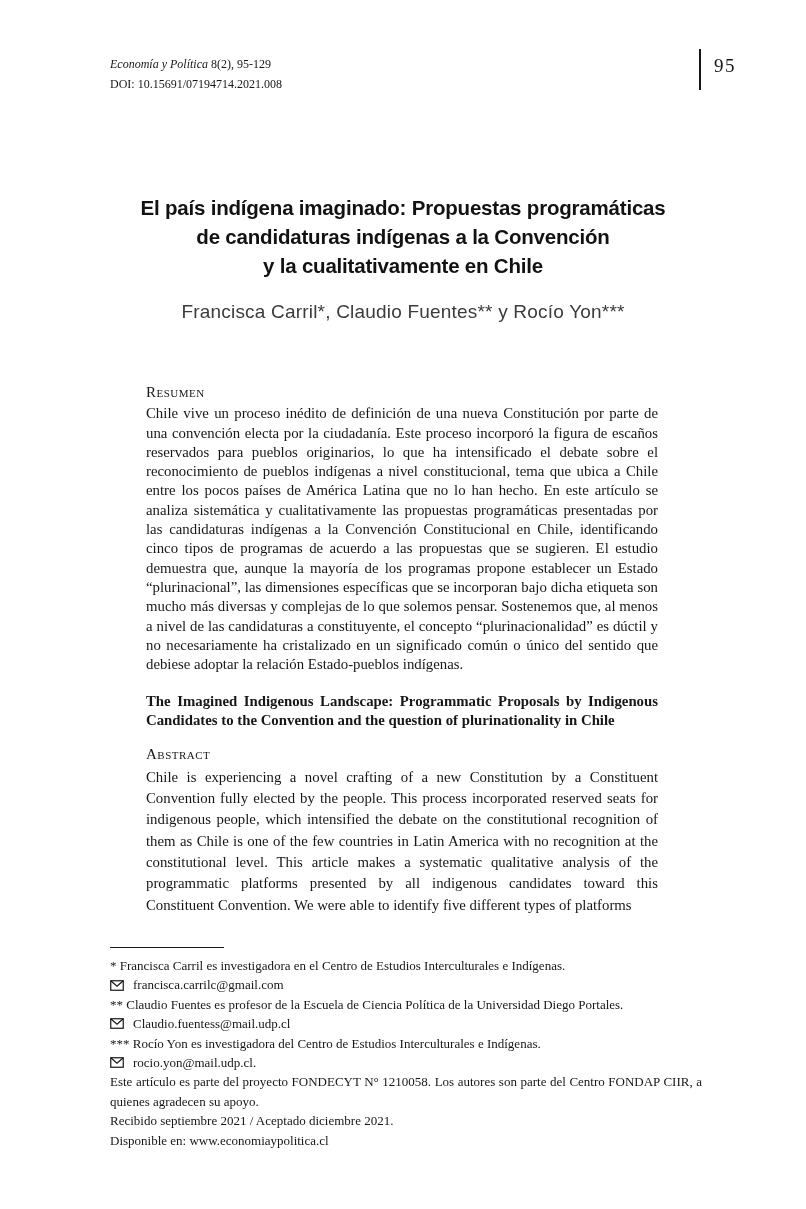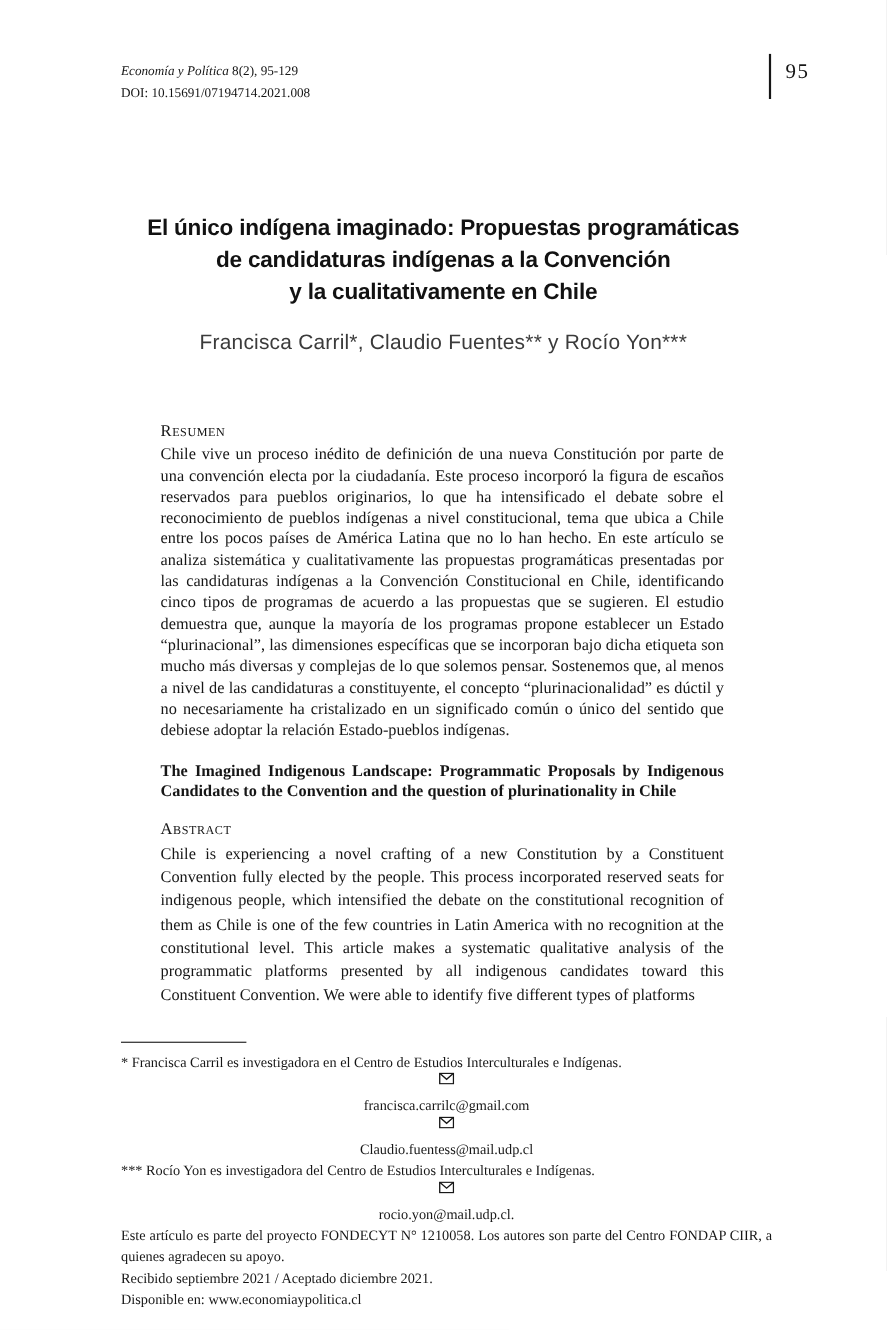--- a/index.html
+++ b/index.html
@@ -115,21 +115,20 @@
     width: 592px;
     font-size: 13px;
     line-height: 19.4px;
   }
   .footnotes p { margin: 0; }
   .fn-justify { text-align: justify; }
   .email-row {
     display: flex;
     align-items: center;
     gap: 9px;
-    flex-direction: column;
   }
   .env-icon { display: inline-flex; align-items: center; }
   .env-icon svg { display: block; }
 </style>
 </head>
 <body>
 
 <div class="page">
 
   <div class="running-head">
@@ -137,21 +136,21 @@
       <span class="journal-name">Economía y Política</span><span> 8(2), 95-129</span>
     </div>
     <div>DOI: 10.15691/07194714.2021.008</div>
   </div>
 
   <div class="pagenum-wrap">
     <span>95</span>
   </div>
 
   <h1 class="article-title">
-    <span class="title-line">El único indígena imaginado: Propuestas programáticas</span>
+    <span class="title-line">El país indígena imaginado: Propuestas programáticas</span>
     <span class="title-line">de candidaturas indígenas a la Convención</span>
     <span class="title-line">y la cualitativamente en Chile</span>
   </h1>
 
   <div class="authors-line">Francisca Carril*, Claudio Fuentes** y Rocío Yon***</div>
 
   <section class="abstract-block">
     <div class="sc-heading">Resumen</div>
     <p class="body-just">Chile vive un proceso inédito de definición de una nueva Constitución por parte de una convención electa por la ciudadanía. Este proceso incorporó la figura de escaños reservados para pueblos originarios, lo que ha intensificado el debate sobre el reconocimiento de pueblos indígenas a nivel constitucional, tema que ubica a Chile entre los pocos países de América Latina que no lo han hecho. En este artículo se analiza sistemática y cualitativamente las propuestas programáticas presentadas por las candidaturas indígenas a la Convención Constitucional en Chile, identificando cinco tipos de programas de acuerdo a las propuestas que se sugieren. El estudio demuestra que, aunque la mayoría de los programas propone establecer un Estado “plurinacional”, las dimensiones específicas que se incorporan bajo dicha etiqueta son mucho más diversas y complejas de lo que solemos pensar. Sostenemos que, al menos a nivel de las candidaturas a constituyente, el concepto “plurinacionalidad” es dúctil y no necesariamente ha cristalizado en un significado común o único del sentido que debiese adoptar la relación Estado-pueblos indígenas.</p>
 
@@ -168,20 +167,21 @@
     <p>* Francisca Carril es investigadora en el Centro de Estudios Interculturales e Indígenas.</p>
     <p class="email-row">
       <span class="env-icon">
         <svg width="14" height="11" viewBox="0 0 14 11">
             <rect x="0.75" y="0.75" width="12.5" height="9.5" fill="none" stroke="#161616" stroke-width="1.2"></rect>
             <path d="M1 1 L7 6.2 L13 1" fill="none" stroke="#161616" stroke-width="1.2"></path>
           </svg>
       </span>
       <span>francisca.carrilc@gmail.com</span>
     </p>
+    <p>** Claudio Fuentes es profesor de la Escuela de Ciencia Política de la Universidad Diego Portales.</p>
     <p class="email-row">
       <span class="env-icon">
         <svg width="14" height="11" viewBox="0 0 14 11">
             <rect x="0.75" y="0.75" width="12.5" height="9.5" fill="none" stroke="#161616" stroke-width="1.2"></rect>
             <path d="M1 1 L7 6.2 L13 1" fill="none" stroke="#161616" stroke-width="1.2"></path>
           </svg>
       </span>
       <span>Claudio.fuentess@mail.udp.cl</span>
     </p>
     <p>*** Rocío Yon es investigadora del Centro de Estudios Interculturales e Indígenas.</p>

